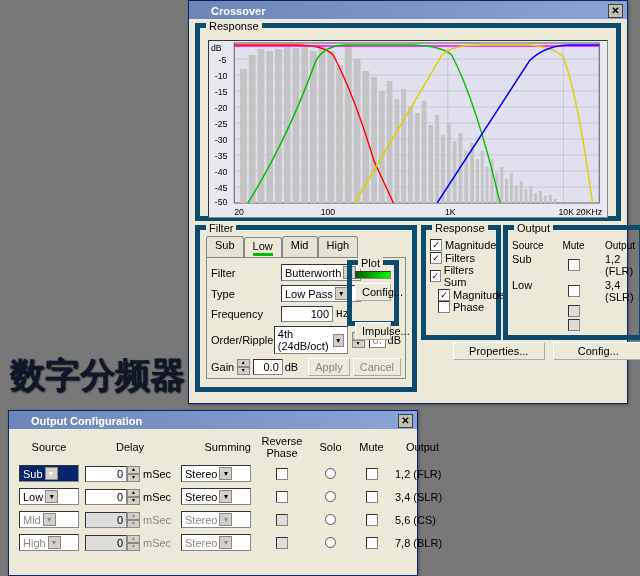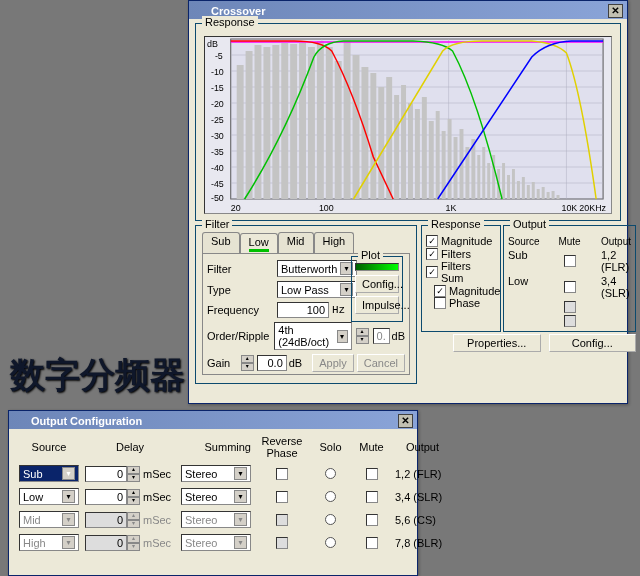--- a/index.html
+++ b/index.html
@@ -31,21 +31,21 @@
   }
   .titlebar .close {
     width: 15px; height: 14px;
     background: #c2c0b2;
     border: 1px solid #404040;
     display: flex; align-items: center; justify-content: center;
     font-size: 10px; font-weight: bold; color: #000;
     cursor: pointer;
   }
   .group {
-    border: 1px solid #0c4a6e;
+    border: 5px solid #0c4a6e;
     position: relative;
     margin: 4px;
     padding: 8px 4px 4px 4px;
   }
   .group-title {
     position: absolute;
     top: -8px; left: 6px;
     background: #ece9d8;
     padding: 0 3px;
     font-size: 11px;
@@ -85,21 +85,21 @@
     align-items: center;
     margin-bottom: 4px;
   }
   .lbl { width: 70px; font-size: 11px; }
   .combo, input[type=text], .num {
     background: #fff;
     border: 1px inset #888;
     padding: 1px 3px;
     font-size: 11px;
   }
-  .combo { display: inline-flex; align-items: center; justify-content: space-between; }
+  .combo { display: inline-flex; align-items: center; }
   .combo-arrow { background:#d4d0c8;border:1px solid #888;width:13px;height:13px;font-size:8px;text-align:center;line-height:11px;margin-left:2px;}
   .btn {
     background: #ece9d8;
     border: 1px outset #fff;
     padding: 2px 6px;
     font-size: 11px;
     cursor: pointer;
     text-align:center;
   }
   .btn.disabled { color: #888; }
@@ -287,21 +287,21 @@
           <input class="num" style="width: 30px; text-align: right;" value="0.0">
           <span style="margin-left:2px;">dB</span>
           <span class="btn disabled" style="margin-left:10px;">Apply</span>
           <span class="btn disabled" style="margin-left:3px;">Cancel</span>
         </div>
 
         <div class="group" style="position:absolute;right:2px;top:-2px;width:52px;height:66px;padding:6px 3px 3px 3px;">
           <span class="group-title">Plot</span>
           <div style="height:8px;background:linear-gradient(to right,#006000,#00ff00);border:1px inset #888;margin-bottom:4px;"></div>
           <div class="btn">Config...</div>
-          <div class="btn" style="margin-top:3px;">Impulse...</div>
+          <div class="btn" style="margin-top:21px;">Impulse...</div>
         </div>
       </div>
     </div>
 
     <div style="flex:1;display:flex;flex-direction:column;">
       <div style="display:flex;">
 
         <div class="group" style="width:80px;margin:2px 2px 2px 2px;padding:8px 4px 4px 4px;">
           <span class="group-title">Response</span>
           <div class="chk">

